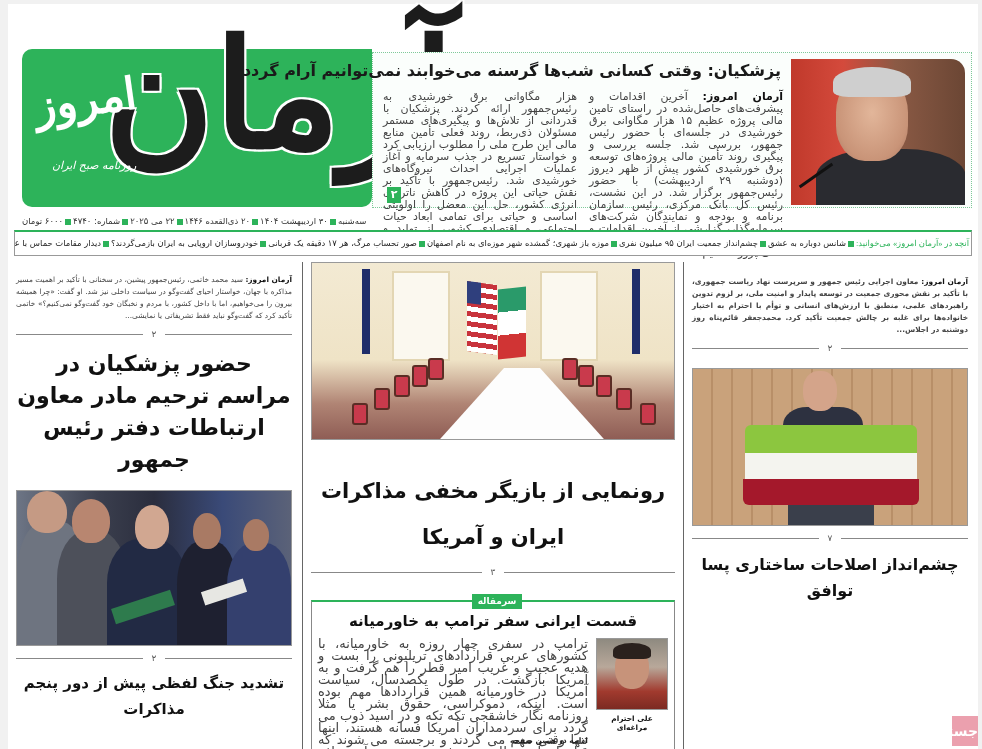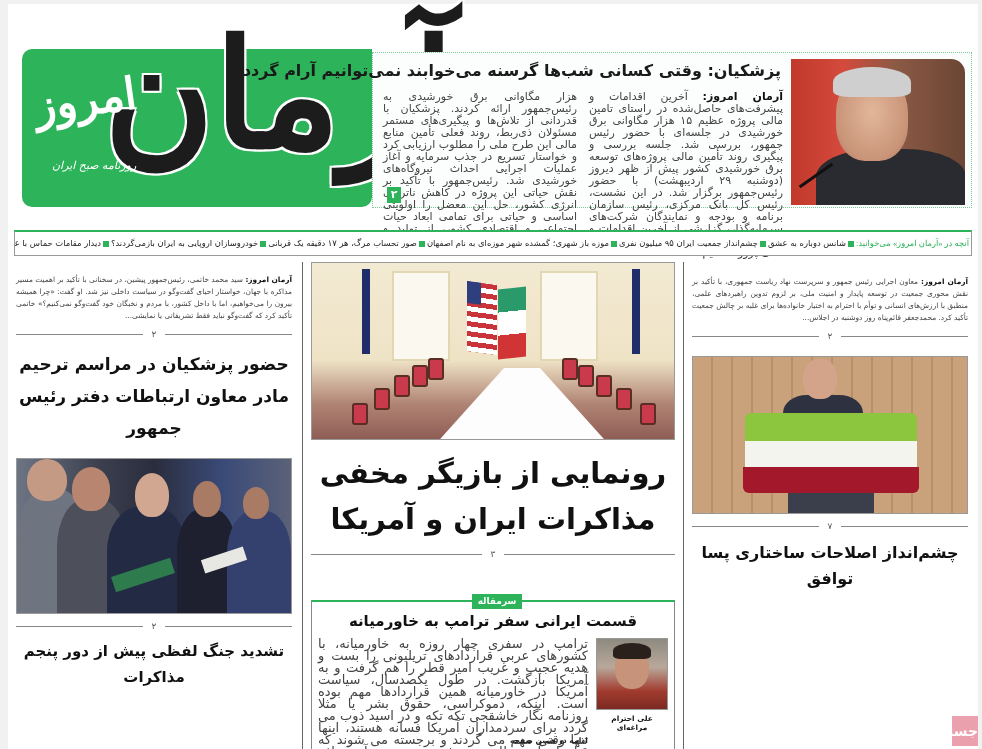--- a/index.html
+++ b/index.html
@@ -87,20 +87,23 @@
 <body>
 
 <div class="page">
 
   <div class="masthead">
     <div class="logo-green"></div>
     <div class="logo-main">آرمان</div>
     <div class="logo-sub">امروز</div>
     <div class="logo-tagline">روزنامه صبح ایران</div>
   </div>
+  <div class="dateline">
+    <span>سه‌شنبه</span><span class="sq"></span><span>۳۰ اردیبهشت ۱۴۰۴</span><span class="sq"></span><span>۲۰ ذی‌القعده ۱۴۴۶</span><span class="sq"></span><span>۲۲ می ۲۰۲۵</span><span class="sq"></span><span>شماره: ۴۷۴۰</span><span class="sq"></span><span>۶۰۰۰ تومان</span>
+  </div>
 
   <div class="topbox">
     <div class="topbox-title">پزشکیان: وقتی کسانی شب‌ها گرسنه می‌خوابند نمی‌توانیم آرام گردد</div>
     <div class="topbox-cols">
       <div class="topbox-col"><b>آرمان امروز:</b> <span>آخرین اقدامات و پیشرفت‌های حاصل‌شده در راستای تامین مالی پروژه عظیم ۱۵ هزار مگاوانی برق خورشیدی در جلسه‌ای با حضور رئیس جمهور، بررسی شد. جلسه بررسی و پیگیری روند تأمین مالی پروژه‌های توسعه برق خورشیدی کشور پیش از ظهر دیروز (دوشنبه ۲۹ اردیبهشت) با حضور رئیس‌جمهور برگزار شد. در این نشست، رئیس کل بانک مرکزی، رئیس سازمان برنامه و بودجه و نمایندگان شرکت‌های سرمایه‌گذار، گزارشی از آخرین اقدامات و پیشرفت‌های حاصل‌شده در راستای تأمین مالی پروژه عظیم ۱۵</span></div>
       <div class="topbox-col">هزار مگاوانی برق خورشیدی به رئیس‌جمهور ارائه کردند. پزشکیان با قدردانی از تلاش‌ها و پیگیری‌های مستمر مسئولان ذی‌ربط، روند فعلی تأمین منابع مالی این طرح ملی را مطلوب ارزیابی کرد و خواستار تسریع در جذب سرمایه و آغاز عملیات اجرایی احداث نیروگاه‌های خورشیدی شد. رئیس‌جمهور با تأکید بر نقش حیاتی این پروژه در کاهش ناترازی انرژی کشور، حل این معضل را اولویتی اساسی و حیاتی برای تمامی ابعاد حیات اجتماعی و اقتصادی کشور، از تولید و صنعت تا سرمایه‌گذاری و معیشت.</div>
     </div>
     <div class="page-badge">۲</div>
     <div class="topbox-photo">
       <div class="portrait-suit"></div>
@@ -111,21 +114,21 @@
   </div>
 
   <div class="ticker">
     <span class="ticker-lead">آنچه در «آرمان امروز» می‌خوانید:</span><span class="sq"></span><span>شانس دوباره به عشق</span><span class="sq"></span><span>چشم‌انداز جمعیت ایران ۹۵ میلیون نفری</span><span class="sq"></span><span>موزه باز شهری؛ گمشده شهر موزه‌ای به نام اصفهان</span><span class="sq"></span><span>صور تحساب مرگ، هر ۱۷ دقیقه یک قربانی</span><span class="sq"></span><span>خودروسازان اروپایی به ایران بازمی‌گردند؟</span><span class="sq"></span><span>دیدار مقامات حماس با عراقچی و...</span>
   </div>
 
   <div class="vrule" style="left:675px; top:258px; height:487px;"></div>
   <div class="vrule" style="left:294px; top:258px; height:487px;"></div>
 
   <div class="col" style="left:684px; top:262px; width:276px;">
-    <div class="lead" style="margin-top:10px;"><b>آرمان امروز:</b> <span>معاون اجرایی رئیس جمهور و سرپرست نهاد ریاست جمهوری، با تأکید بر نقش محوری جمعیت در توسعه پایدار و امنیت ملی، بر لزوم تدوین راهبردهای علمی، منطبق با ارزش‌های انسانی و توأم با احترام به اختیار خانواده‌ها برای غلبه بر چالش جمعیت تأکید کرد. محمدجعفر قائم‌پناه روز دوشنبه در اجلاس...</span></div>
+    <div class="lead" style="margin-top:10px;font-weight:bold;"><b>آرمان امروز:</b> <span>معاون اجرایی رئیس جمهور و سرپرست نهاد ریاست جمهوری، با تأکید بر نقش محوری جمعیت در توسعه پایدار و امنیت ملی، بر لزوم تدوین راهبردهای علمی، منطبق با ارزش‌های انسانی و توأم با احترام به اختیار خانواده‌ها برای غلبه بر چالش جمعیت تأکید کرد. محمدجعفر قائم‌پناه روز دوشنبه در اجلاس...</span></div>
     <div class="divider">
         <span>۲</span>
       </div>
     <div class="photo" style="height:158px; margin-top:14px;">
       <div class="spk-bg"></div>
       <div class="spk-body"></div>
       <div class="spk-head"></div>
       <div class="podium-g"></div>
       <div class="podium-w"></div>
       <div class="podium-r"></div>
@@ -151,21 +154,21 @@
       <div class="chair" style="left:62px; top:125px;"></div>
       <div class="chair" style="left:82px; top:112px;"></div>
       <div class="chair" style="left:100px; top:102px;"></div>
       <div class="chair" style="left:116px; top:95px;"></div>
       <div class="chair" style="left:250px; top:95px;"></div>
       <div class="chair" style="left:266px; top:102px;"></div>
       <div class="chair" style="left:284px; top:112px;"></div>
       <div class="chair" style="left:304px; top:125px;"></div>
       <div class="chair" style="left:328px; top:140px;"></div>
     </div>
-    <div class="headline" style="font-size:29px; line-height:46px; margin-top:10px;">رونمایی از بازیگر مخفی مذاکرات ایران و آمریکا</div>
+    <div class="headline" style="font-size:21px; line-height:46px; margin-top:28px;">رونمایی از بازیگر مخفی مذاکرات ایران و آمریکا</div>
     <div class="divider">
         <span>۳</span>
       </div>
   </div>
 
   <div class="editorial">
     <div class="ed-tag">سرمقاله</div>
     <div class="ed-title">قسمت ایرانی سفر ترامپ به خاورمیانه</div>
     <div class="ed-photo">
       <div class="ed-photo-face"></div>
@@ -174,21 +177,21 @@
     <div class="ed-author">علی احترام مراغه‌ای</div>
     <div class="ed-body">ترامپ در سفری چهار روزه به خاورمیانه، با کشورهای عربی قراردادهای تریلیونی را بست و هدیه عجیب و غریب امیر قطر را هم گرفت و به آمریکا بازگشت. در طول یکصدسال، سیاست آمریکا در خاورمیانه همین قراردادها مهم بوده است. اینکه، دموکراسی، حقوق بشر یا مثلا روزنامه نگار خاشقجی تکه تکه و در اسید ذوب می گردد برای سردمداران آمریکا فسانه هستند، اینها تنها وقتی مهم می گردند و برجسته می شوند که قبل از آن، خللی و چشم زخمی بر آن منافع اقتصادی و آن قراردادهای تجاری رسیده باشد. از یکصدسال پیش، سیاست آمریکا همین بوده منتهی بازیگران.</div>
     <div class="ed-more">ادامه در همین صفحه</div>
   </div>
 
   <div class="col" style="left:8px; top:262px; width:276px;">
     <div class="lead" style="margin-top:8px;"><b>آرمان امروز:</b> <span>سید محمد خاتمی، رئیس‌جمهور پیشین، در سخنانی با تأکید بر اهمیت مسیر مذاکره با جهان، خواستار احیای گفت‌وگو در سیاست داخلی نیز شد. او گفت: «چرا همیشه بیرون را می‌خواهیم، اما با داخل کشور، با مردم و نخبگان خود گفت‌وگو نمی‌کنیم؟» خاتمی تأکید کرد که گفت‌وگو نباید فقط تشریفاتی یا نمایشی...</span></div>
     <div class="divider">
         <span>۲</span>
       </div>
-    <div class="headline" style="font-size:17px; line-height:32px; margin-top:8px;">حضور پزشکیان در مراسم ترحیم مادر معاون ارتباطات دفتر رئیس جمهور</div>
+    <div class="headline" style="font-size:22px; line-height:32px; margin-top:8px;">حضور پزشکیان در مراسم ترحیم مادر معاون ارتباطات دفتر رئیس جمهور</div>
     <div class="photo" style="height:156px; margin-top:14px;">
       <div class="cer-bg"></div>
       <div class="body" style="left:0; top:30px; width:70px; height:130px; background:#6e7480;"></div>
       <div class="person" style="left:10px; top:0; width:40px; height:42px;"></div>
       <div class="body" style="left:40px; top:40px; width:70px; height:120px; background:#4d505a;"></div>
       <div class="person" style="left:55px; top:8px; width:38px; height:44px; background:#b88670;"></div>
       <div class="body" style="left:90px; top:48px; width:80px; height:110px; background:#222a44;"></div>
       <div class="person" style="left:118px; top:14px; width:34px; height:44px; background:#d1a791;"></div>
       <div class="body" style="left:160px; top:50px; width:60px; height:108px; background:#1e2030;"></div>
       <div class="person" style="left:176px; top:22px; width:28px; height:36px; background:#a97a64;"></div>

